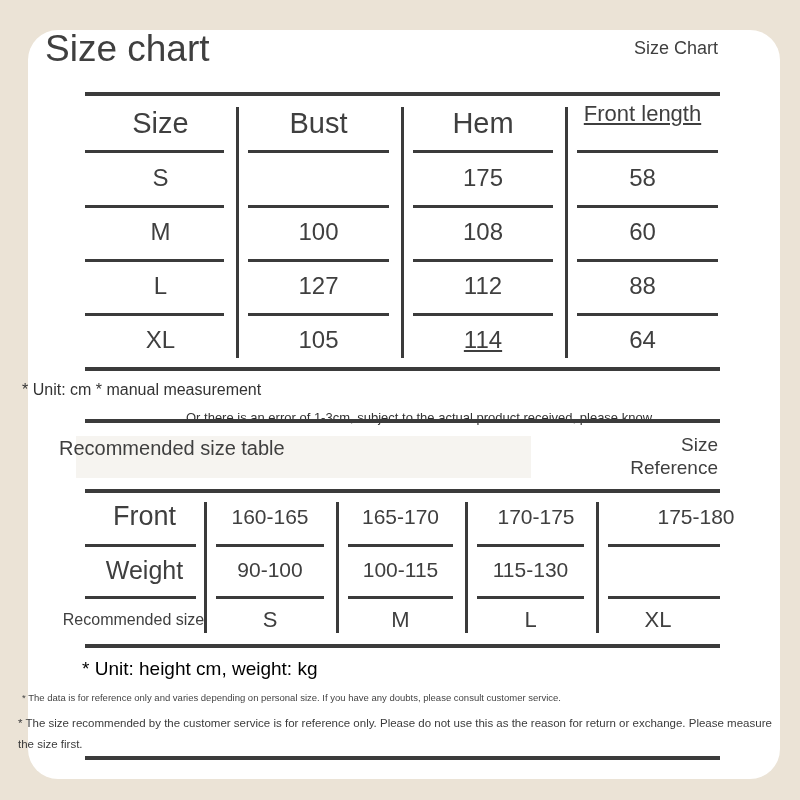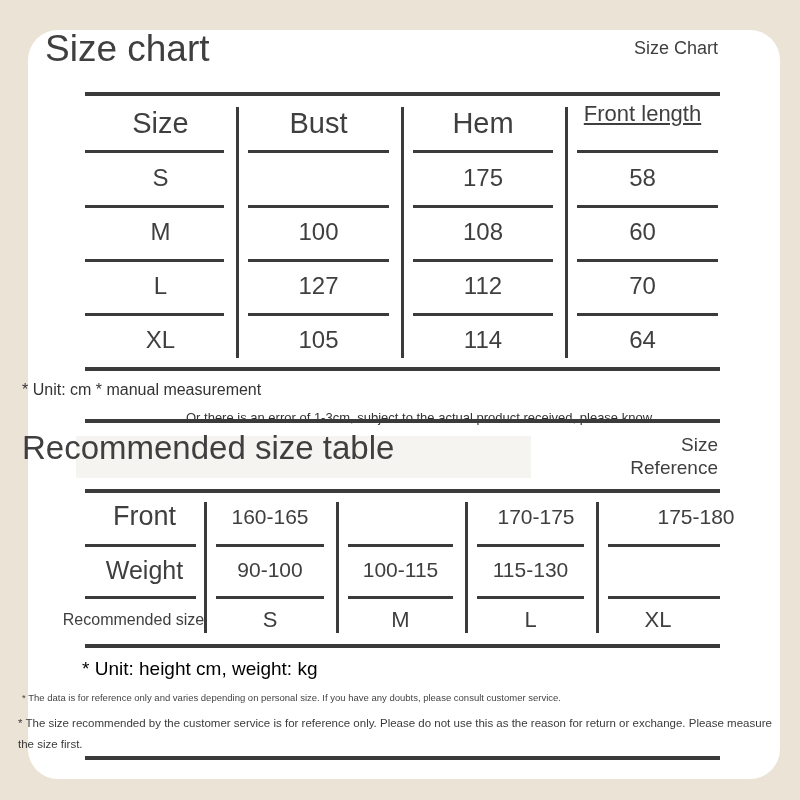--- a/index.html
+++ b/index.html
@@ -20,21 +20,21 @@
   .cell{
     position:absolute;display:flex;align-items:center;justify-content:center;
     color:#3F3F3F;white-space:nowrap;
   }
   .patch{position:absolute;background:#F6F4F0;}
   .title{font-size:37px;line-height:44px;}
   .badge{font-size:18px;text-align:right;}
   .th{font-size:29px;}
   .th-small{font-size:22px;}
   .td{font-size:24px;}
-  .rec-title{font-size:33px;line-height:36px;}
+  .rec-title{font-size:20px;line-height:36px;margin-left:37px;}
   .badge2{font-size:19px;line-height:23px;text-align:right;}
   .rt-label-lg{font-size:27px;}
   .rt-label-md{font-size:25px;}
   .rt-label-sm{font-size:16px;margin-left:16px;}
   .rt-val{font-size:21px;}
   .rt-size{font-size:22px;}
   .noteA{font-size:16px;color:#333333;white-space:nowrap;}
   .noteB{font-size:13px;color:#333333;white-space:nowrap;margin-top:26px;}
   .unit2{font-size:19px;color:#000000;white-space:nowrap;}
   .fn1{font-size:9.5px;color:#444444;white-space:nowrap;}
@@ -85,25 +85,25 @@
   <div class="cell td" style="left:565px;top:151px;width:155px;height:54px;">58</div>
 
   <div class="cell td" style="left:85px;top:205px;width:151px;height:54px;">M</div>
   <div class="cell td" style="left:236px;top:205px;width:165px;height:54px;">100</div>
   <div class="cell td" style="left:401px;top:205px;width:164px;height:54px;">108</div>
   <div class="cell td" style="left:565px;top:205px;width:155px;height:54px;">60</div>
 
   <div class="cell td" style="left:85px;top:259px;width:151px;height:54px;">L</div>
   <div class="cell td" style="left:236px;top:259px;width:165px;height:54px;">127</div>
   <div class="cell td" style="left:401px;top:259px;width:164px;height:54px;">112</div>
-  <div class="cell td" style="left:565px;top:259px;width:155px;height:54px;">70</div>
+  <div class="cell td" style="left:565px;top:259px;width:155px;height:54px;">88</div>
 
   <div class="cell td" style="left:85px;top:313px;width:151px;height:54px;">XL</div>
   <div class="cell td" style="left:236px;top:313px;width:165px;height:54px;">105</div>
-  <div class="cell td" style="left:401px;top:313px;width:164px;height:54px;">114</div>
+  <div class="cell td" style="left:401px;top:313px;width:164px;height:54px;text-decoration:underline;">114</div>
   <div class="cell td" style="left:565px;top:313px;width:155px;height:54px;">64</div>
 
   <div class="hl thick" style="left:85px;top:367px;width:635px;"></div>
 
   <div class="abs noteA" style="left:22px;top:381px;">* Unit: cm * manual measurement</div>
   <div class="abs noteB" style="left:186px;top:384px;">Or there is an error of 1-3cm, subject to the actual product received, please know.</div>
 
   <div class="hl thick" style="left:85px;top:419px;width:635px;"></div>
   <div class="patch" style="left:76px;top:436px;width:455px;height:42px;"></div>
   <div class="abs rec-title" style="left:22px;top:430px;">Recommended size table</div>
@@ -114,20 +114,21 @@
 
   <div class="hl thick" style="left:85px;top:489px;width:635px;"></div>
 
   <div class="vl" style="left:204px;top:502px;height:131px;"></div>
   <div class="vl" style="left:336px;top:502px;height:131px;"></div>
   <div class="vl" style="left:465px;top:502px;height:131px;"></div>
   <div class="vl" style="left:596px;top:502px;height:131px;"></div>
 
   <div class="cell rt-label-lg" style="left:85px;top:489px;width:119px;height:55px;">Front</div>
   <div class="cell rt-val" style="left:204px;top:489px;width:132px;height:55px;">160-165</div>
+  <div class="cell rt-val" style="left:336px;top:489px;width:129px;height:55px;">165-170</div>
   <div class="cell rt-val" style="left:465px;top:489px;width:142px;height:55px;">170-175</div>
   <div class="cell rt-val" style="left:596px;top:489px;width:124px;height:55px;padding-left:38px;">175-180</div>
 
   <div class="hl" style="left:85px;top:544px;width:111px;"></div>
   <div class="hl" style="left:216px;top:544px;width:108px;"></div>
   <div class="hl" style="left:348px;top:544px;width:105px;"></div>
   <div class="hl" style="left:477px;top:544px;width:107px;"></div>
   <div class="hl" style="left:608px;top:544px;width:112px;"></div>
 
   <div class="cell rt-label-md" style="left:85px;top:544px;width:119px;height:52px;">Weight</div>

